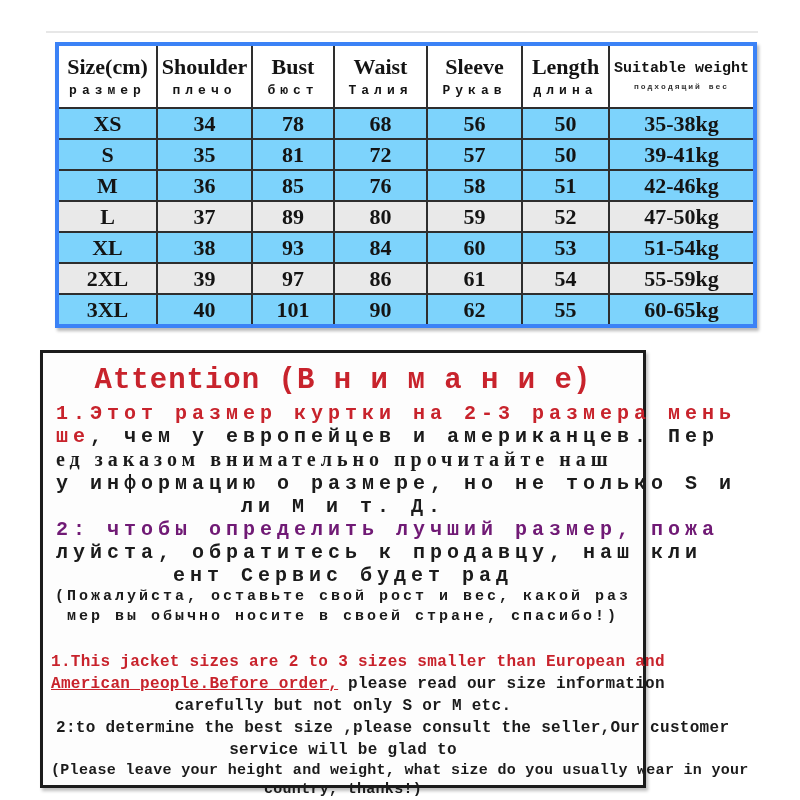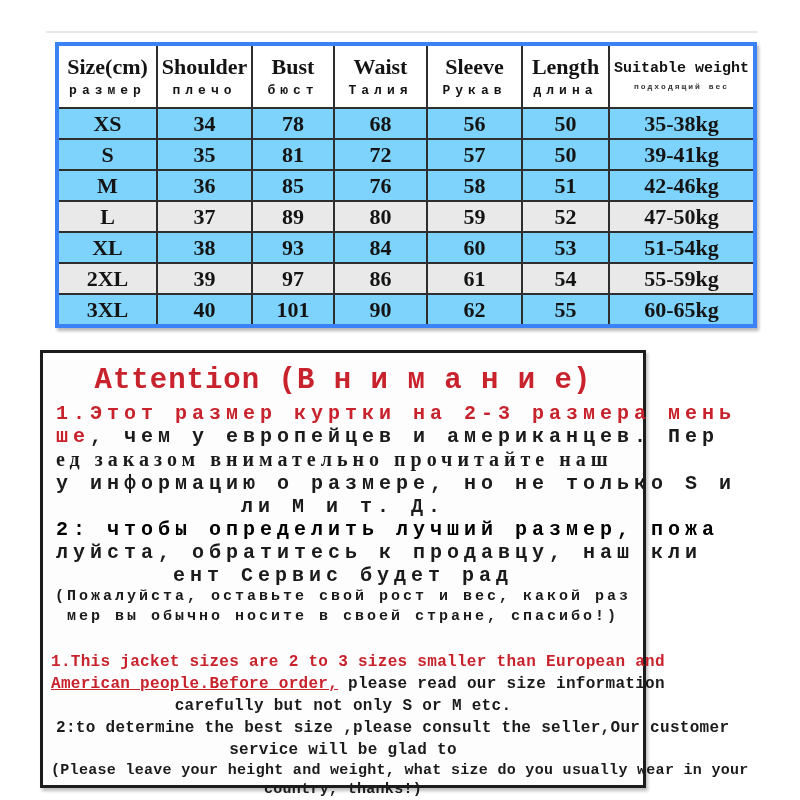--- a/index.html
+++ b/index.html
@@ -203,21 +203,21 @@
 </div>
 
 <div class="attention">
   <div class="attention-title" style="color: rgb(200, 35, 44);">Attention (В н и м а н и е)</div>
   <div>
       <div class="line ru left"><span style="color: rgb(200, 35, 44);">1.Этот размер куртки на 2-3 размера мень</span></div>
       <div class="line ru left"><span style="color: rgb(200, 35, 44);">ше</span><span style="color: rgb(27, 27, 27);">, чем у европейцев и американцев. Пер</span></div>
       <div class="line ru left"><span style="color: rgb(27, 27, 27); font-family: Liberation Serif, serif;">ед заказом внимательно прочитайте наш</span></div>
       <div class="line ru left"><span style="color: rgb(27, 27, 27);">у информацию о размере, но не только S и</span></div>
       <div class="line ru center"><span style="color: rgb(27, 27, 27);">ли M и т. Д.</span></div>
-      <div class="line ru left"><span style="color: #000000;">2: чтобы определить лучший размер, пожа</span></div>
+      <div class="line ru left"><span style="color: #701a75;">2: чтобы определить лучший размер, пожа</span></div>
       <div class="line ru left"><span style="color: rgb(27, 27, 27);">луйста, обратитесь к продавцу, наш кли</span></div>
       <div class="line ru center"><span style="color: rgb(27, 27, 27);">ент Сервис будет рад</span></div>
       <div class="line ru-small center"><span style="color: rgb(27, 27, 27);">(Пожалуйста, оставьте свой рост и вес, какой раз</span></div>
       <div class="line ru-small center"><span style="color: rgb(27, 27, 27);">мер вы обычно носите в своей стране, спасибо!)</span></div>
       <div class="line en center gap"><span style="color: rgb(200, 35, 44);">1.This jacket sizes are 2 to 3 sizes smaller than European and</span></div>
       <div class="line en center"><span style="color: rgb(200, 35, 44); text-decoration: underline;">American people.Before order,</span><span style="color: rgb(27, 27, 27);"> please read our size information</span></div>
       <div class="line en center"><span style="color: rgb(27, 27, 27);">carefully but not only S or M etc.</span></div>
       <div class="line en left"><span style="color: rgb(27, 27, 27);">2:to determine the best size ,please consult the seller,Our customer</span></div>
       <div class="line en center"><span style="color: rgb(27, 27, 27);">service will be glad to</span></div>
       <div class="line en-small center"><span style="color: rgb(27, 27, 27);">(Please leave your height and weight, what size do you usually wear in your</span></div>

